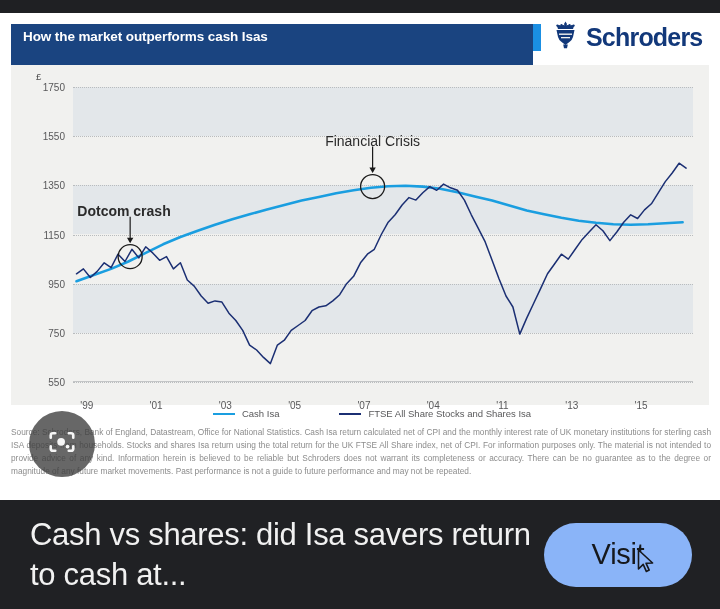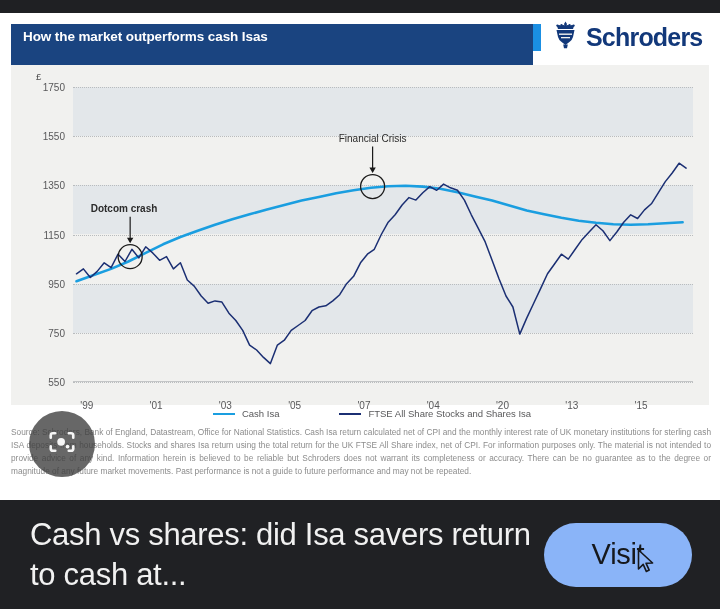--- a/index.html
+++ b/index.html
@@ -25,21 +25,21 @@
   .ylabel-unit{position:absolute;left:25px;top:6px;font-size:9.5px;color:#4a4a4a;}
   .plot{position:absolute;left:62px;top:22px;width:620px;height:295px;}
   .band{position:absolute;left:0;width:100%;}
   .band.dark{background:#e3e7ea;}
   .band.light{background:#f1f1ef;}
   .gridline{position:absolute;left:0;width:100%;height:0;border-top:1px dotted #b9bcbe;}
   .ytick{position:absolute;right:calc(100% + 8px);transform:translateY(-50%);font-size:10px;color:#58585a;white-space:nowrap;}
   .axis-base{position:absolute;left:0;bottom:0;width:100%;height:0;border-top:1px solid #c3c5c6;}
   .xtick{position:absolute;top:calc(100% + 6px);transform:translateX(-50%);font-size:10px;color:#58585a;margin-top:12px;}
   .svg-lines{position:absolute;left:0;top:0;width:100%;height:100%;overflow:visible;}
-  .anno{position:absolute;font-size:10px;color:#2b2b2b;white-space:nowrap;transform:translateX(-50%);}
+  .anno{position:absolute;font-size:14px;color:#2b2b2b;white-space:nowrap;transform:translateX(-50%);}
   
   .legend{position:absolute;left:62px;top:395px;width:620px;display:flex;justify-content:center;gap:60px;align-items:center;}
   .lg-item{display:flex;align-items:center;gap:7px;font-size:9.5px;color:#58585a;}
   .sw{width:22px;height:0;}
   .sw.cash{border-top:2.5px solid #1a9ee0;}
   .sw.ftse{border-top:2.5px solid #1b2f73;}
   
   .source{position:absolute;left:11px;top:413px;width:700px;font-size:8.3px;line-height:1.55;color:#8c8c8c;text-align:justify;}
   
   .lens{position:absolute;left:29px;top:398px;width:66px;height:66px;border-radius:50%;background:rgba(60,60,60,0.78);display:flex;align-items:center;justify-content:center;}
@@ -115,21 +115,21 @@
           <div class="ytick" style="top: 245.833px;">750</div>
           <div class="ytick" style="top: 295px;">550</div>
         </div>
       <div id="xtick-layer">
           <div class="xtick" style="left: 13.8547px;">'99</div>
           <div class="xtick" style="left: 83.1285px;">'01</div>
           <div class="xtick" style="left: 152.402px;">'03</div>
           <div class="xtick" style="left: 221.676px;">'05</div>
           <div class="xtick" style="left: 290.95px;">'07</div>
           <div class="xtick" style="left: 360.223px;">'04</div>
-          <div class="xtick" style="left: 429.497px;">'20</div>
+          <div class="xtick" style="left: 429.497px;">'11</div>
           <div class="xtick" style="left: 498.771px;">'13</div>
           <div class="xtick" style="left: 568.045px;">'15</div>
         </div>
       <div class="axis-base"></div>
 
       <svg class="svg-lines" id="lines" viewBox="0 0 620 295" preserveAspectRatio="none">
           <path d="M3.5 194.2 L20.8 188.1 L38.1 181.9 L55.4 174.5 L72.7 165.9 L90.1 157.3 L107.4 150.0 L124.7 143.8 L142.0 137.7 L159.3 132.3 L176.6 127.3 L194.0 122.4 L211.3 118.0 L228.6 113.6 L245.9 109.9 L263.2 106.2 L280.6 103.3 L297.9 100.8 L315.2 99.3 L332.5 98.8 L349.8 99.6 L367.2 101.8 L384.5 105.2 L401.8 109.4 L419.1 113.6 L436.4 118.5 L453.7 123.4 L471.1 127.3 L488.4 130.8 L505.7 133.7 L523.0 135.7 L540.3 137.2 L557.7 137.7 L575.0 137.2 L592.3 136.2 L609.6 135.2" fill="none" stroke="#1a9ee0" stroke-width="2.6" stroke-linejoin="round" stroke-linecap="round"></path>
           <path d="M3.5 186.8 L10.4 181.9 L17.3 190.5 L24.2 184.4 L31.2 175.8 L38.1 180.7 L45.0 167.2 L52.0 174.5 L58.9 162.3 L65.8 170.9 L72.7 159.8 L79.7 165.9 L86.6 173.3 L93.5 169.6 L100.4 181.9 L107.4 175.8 L114.3 193.0 L121.2 199.1 L128.2 209.0 L135.1 216.3 L142.0 213.9 L148.9 215.1 L155.9 226.2 L162.8 233.5 L169.7 243.4 L176.6 258.1 L183.6 263.0 L190.5 270.4 L197.4 276.6 L204.4 258.1 L211.3 253.2 L218.2 243.4 L225.1 238.5 L232.1 233.5 L239.0 223.7 L245.9 220.0 L252.8 218.8 L259.8 213.9 L266.7 207.7 L273.6 196.7 L280.6 189.3 L287.5 175.8 L294.4 167.2 L301.3 162.3 L308.3 147.5 L315.2 135.2 L322.1 127.8 L329.1 118.0 L336.0 110.6 L342.9 113.1 L349.8 105.7 L356.8 99.6 L363.7 103.3 L370.6 97.1 L377.5 100.8 L384.5 103.3 L391.4 113.1 L398.3 127.8 L405.3 141.4 L412.2 154.9 L419.1 173.3 L426.0 191.8 L433.0 209.0 L439.9 220.0 L446.8 247.1 L453.7 231.1 L460.7 216.3 L467.6 201.6 L474.5 186.8 L481.5 177.0 L488.4 167.2 L495.3 172.1 L502.2 162.3 L509.2 152.4 L516.1 145.0 L523.0 137.7 L529.9 143.8 L536.9 153.6 L543.8 145.0 L550.7 135.2 L557.7 127.8 L564.6 131.5 L571.5 122.9 L578.4 116.8 L585.4 105.7 L592.3 94.6 L599.2 86.0 L606.1 76.2 L613.1 81.1" fill="none" stroke="#1b2f73" stroke-width="1.5" stroke-linejoin="round" stroke-linecap="round"></path>
         </svg>
       <svg class="svg-lines" id="annos" viewBox="0 0 620 295">

